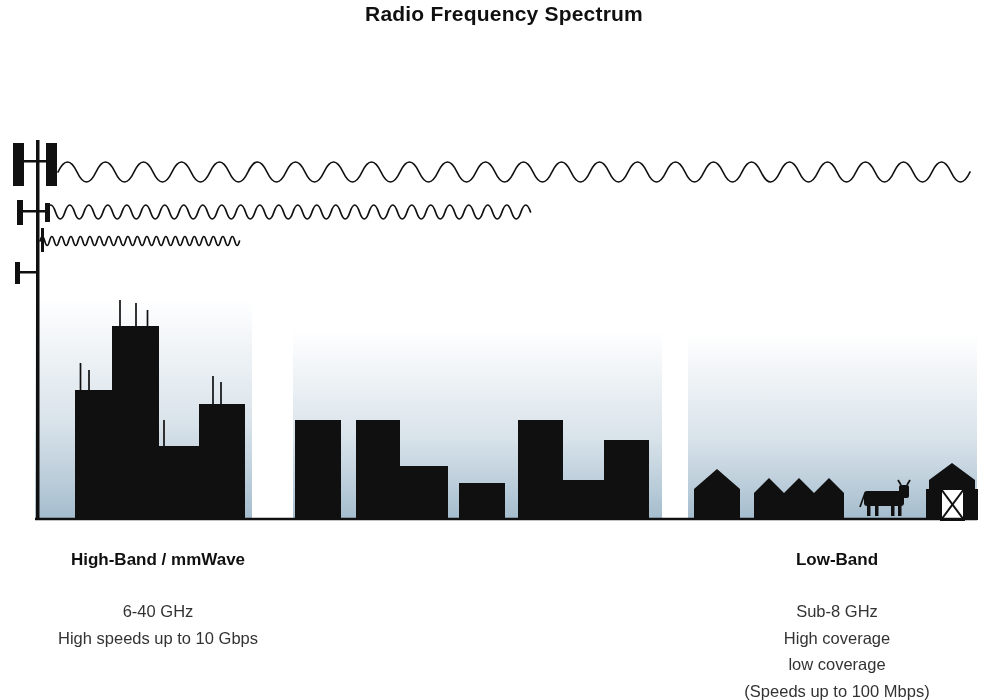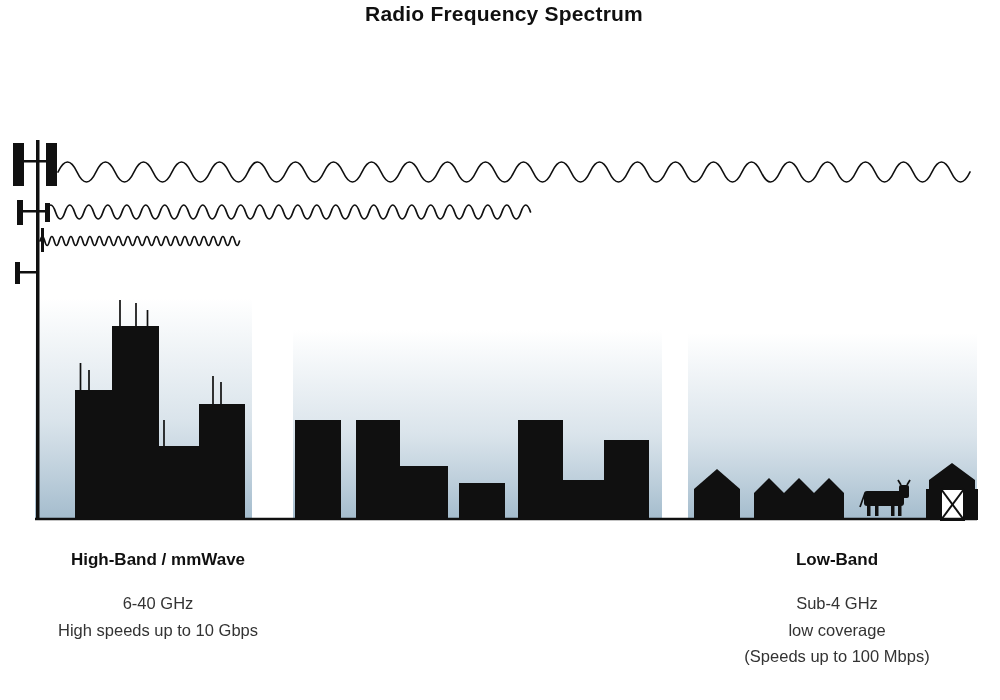--- a/index.html
+++ b/index.html
@@ -24,21 +24,21 @@
     text-align:center;font-size:21px;font-weight:700;color:var(--ink);
     letter-spacing:0.2px;
   }
   .band-col{
     position:absolute;top:549px;width:260px;text-align:center;
   }
   .band-heading{
     font-size:17px;font-weight:700;color:var(--ink);line-height:22px;
   }
   .band-lines{
-    margin-top:19px;font-size:16.5px;color:var(--text);line-height:26.5px;
+    margin-top:27px;font-size:16.5px;color:var(--text);line-height:26.5px;
   }
 </style>
 </head>
 <body>
 
 <div id="stage">
 
   <div class="page-title">Radio Frequency Spectrum</div>
 
   <svg id="art" width="1000" height="700" viewBox="0 0 1000 700" aria-hidden="true">
@@ -134,19 +134,20 @@
     <div class="band-lines">
       <div>6-40 GHz</div>
       <div>High speeds up to 10 Gbps</div>
     </div>
   </div>
 
 
   <div class="band-col" style="left:707px">
     <div class="band-heading">Low-Band</div>
     <div class="band-lines">
-      <div>Sub-4 GHz</div>
+      <div>Sub-8 GHz</div>
+      <div>High coverage</div>
       <div>low coverage</div>
       <div>(Speeds up to 100 Mbps)</div>
     </div>
   </div>
 
 </div>
 
 </body></html>

